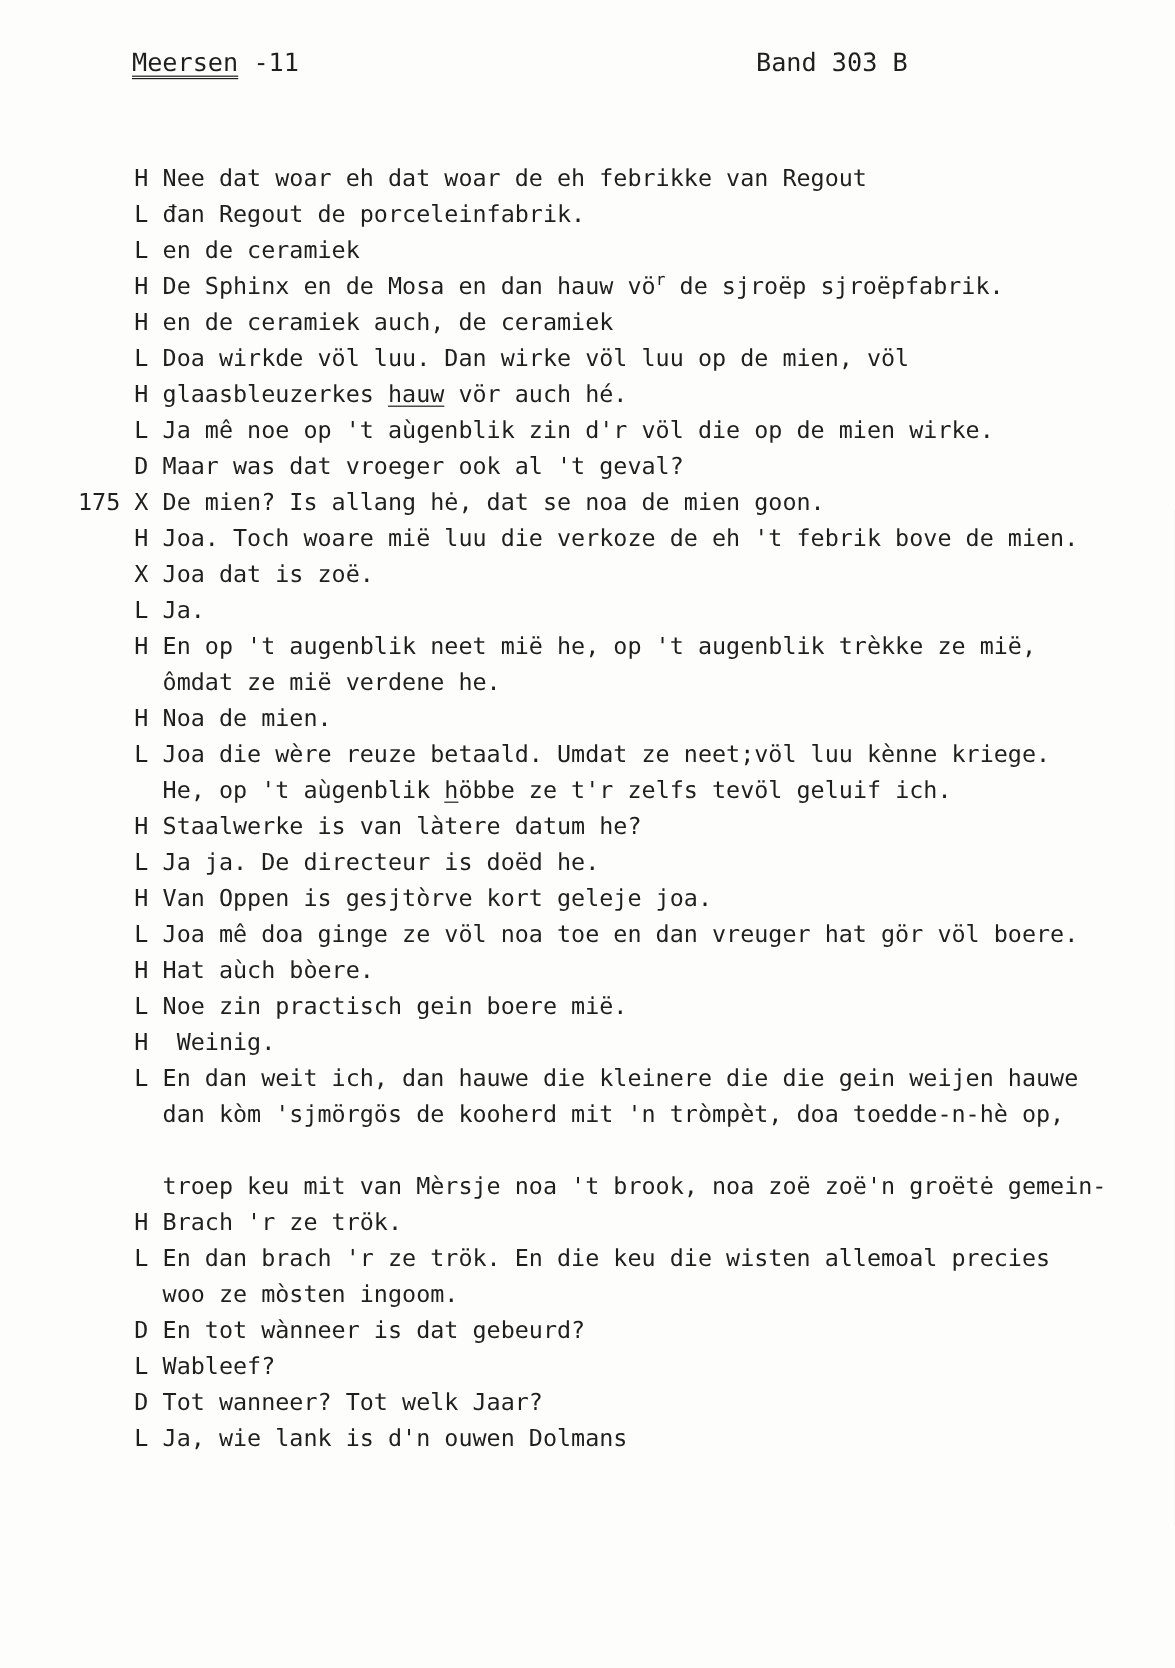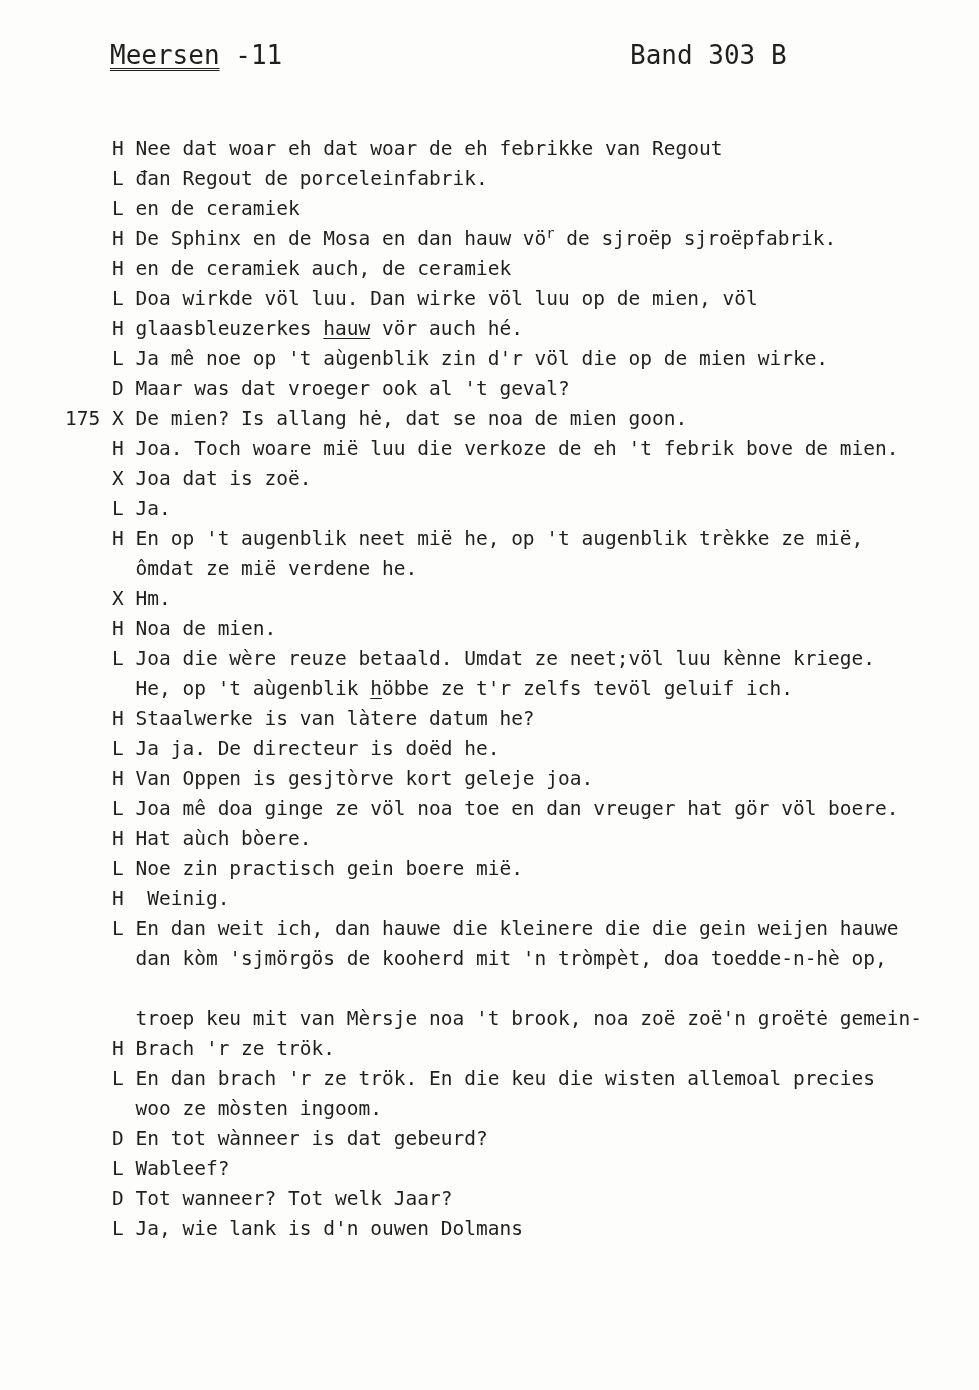--- a/index.html
+++ b/index.html
@@ -16,21 +16,21 @@
     color: #1f1f1f;
     font-family: "DejaVu Sans Mono", "Liberation Mono", monospace;
     overflow: hidden;
   }
   .header-row {
     position: absolute;
     top: 40px;
     left: 0;
     width: 100%;
     height: 30px;
-    font-size: 26px;
+    font-size: 21px;
   }
   .page-title {
     position: absolute;
     left: 110px;
     top: 0;
   }
   .title-underlined {
     text-decoration: underline;
     text-decoration-style: double;
     text-underline-offset: 4px;
@@ -82,21 +82,20 @@
       <div class="line"><span>    L </span><span><span>Doa wirkde völ luu. Dan wirke völ luu op de mien, völ</span></span></div>
       <div class="line"><span>    H </span><span><span>glaasbleuzerkes </span><span class="u">hauw</span><span> vör auch hé.</span></span></div>
       <div class="line"><span>    L </span><span><span>Ja mê noe op 't aùgenblik zin d'r völ die op de mien wirke.</span></span></div>
       <div class="line"><span>    D </span><span><span>Maar was dat vroeger ook al 't geval?</span></span></div>
       <div class="line"><span>175 X </span><span><span>De mien? Is allang hė, dat se noa de mien goon.</span></span></div>
       <div class="line"><span>    H </span><span><span>Joa. Toch woare mië luu die verkoze de eh 't febrik bove de mien.</span></span></div>
       <div class="line"><span>    X </span><span><span>Joa dat is zoë.</span></span></div>
       <div class="line"><span>    L </span><span><span>Ja.</span></span></div>
       <div class="line"><span>    H </span><span><span>En op 't augenblik neet mië he, op 't augenblik trèkke ze mië,</span></span></div>
       <div class="line"><span>      </span><span><span>ômdat ze mië verdene he.</span></span></div>
-      <div class="line"><span>    X </span><span><span>Hm.</span></span></div>
       <div class="line"><span>    H </span><span><span>Noa de mien.</span></span></div>
       <div class="line"><span>    L </span><span><span>Joa die wère reuze betaald. Umdat ze neet;völ luu kènne kriege.</span></span></div>
       <div class="line"><span>      </span><span><span>He, op 't aùgenblik </span><span class="u">h</span><span>öbbe ze t'r zelfs tevöl geluif ich.</span></span></div>
       <div class="line"><span>    H </span><span><span>Staalwerke is van làtere datum he?</span></span></div>
       <div class="line"><span>    L </span><span><span>Ja ja. De directeur is doëd he.</span></span></div>
       <div class="line"><span>    H </span><span><span>Van Oppen is gesjtòrve kort geleje joa.</span></span></div>
       <div class="line"><span>    L </span><span><span>Joa mê doa ginge ze völ noa toe en dan vreuger hat gör völ boere.</span></span></div>
       <div class="line"><span>    H </span><span><span>Hat aùch bòere.</span></span></div>
       <div class="line"><span>    L </span><span><span>Noe zin practisch gein boere mië.</span></span></div>
       <div class="line"><span>    H </span><span><span> Weinig.</span></span></div>

